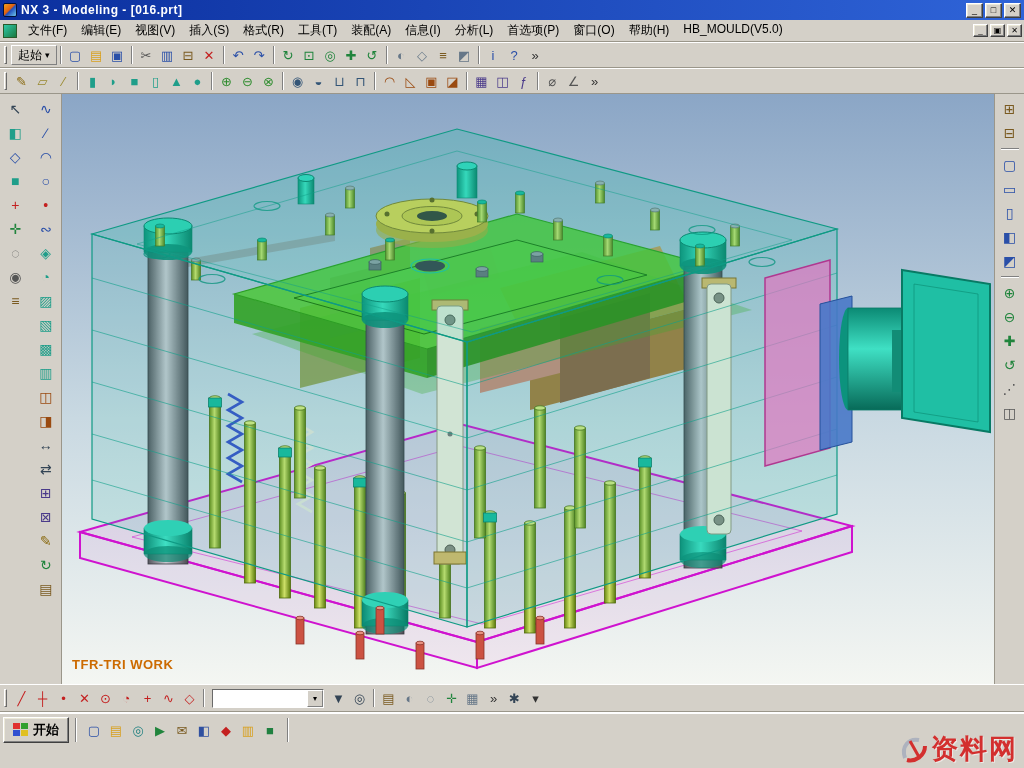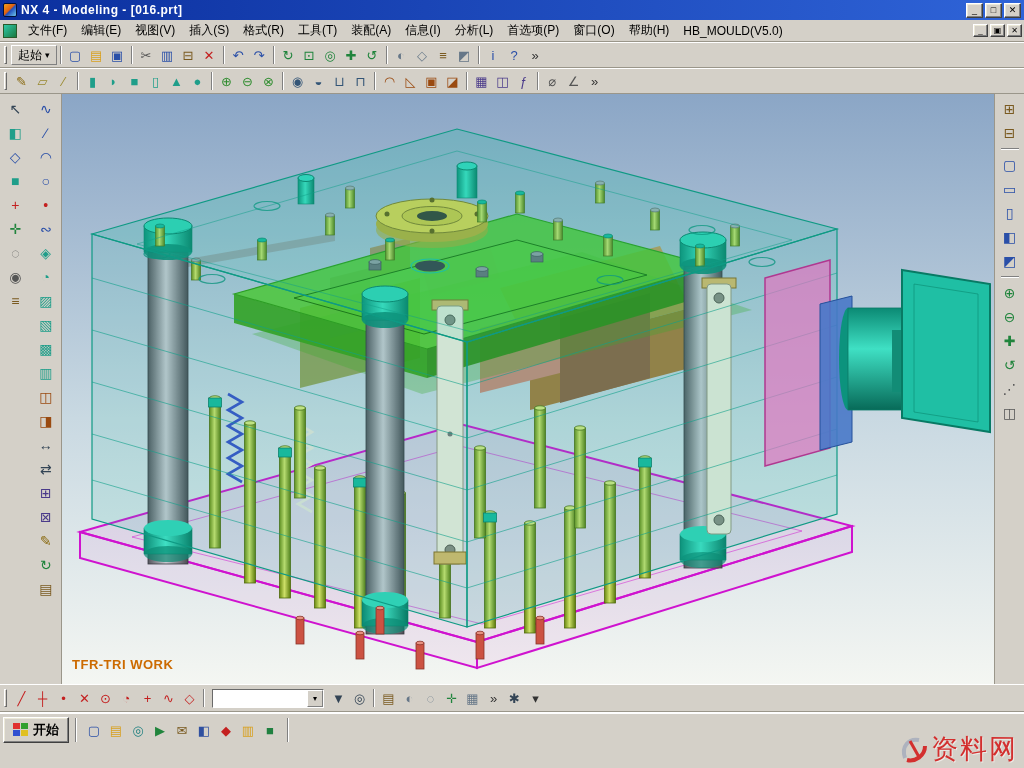--- a/index.html
+++ b/index.html
@@ -26,21 +26,21 @@
     border:1px solid;border-color:#ffffff #404040 #404040 #ffffff;
     box-shadow:inset -1px -1px #808080,inset 1px 1px #ece9d8;
     display:flex;align-items:center;justify-content:center;font-size:9px;line-height:1;color:#000}
   .winbtn.small{width:15px;height:13px;font-size:8px}
 
   
   .menubar{height:22px;background:var(--chrome);display:flex;align-items:center;padding:0 2px;
     border-bottom:1px solid #9a968a}
   .mdiicon{width:14px;height:14px;margin:0 4px 0 1px;border:1px solid #2a5a2a;
     background:linear-gradient(135deg,#2fc8a8,#1a7a40);flex:0 0 auto}
-  .menus{display:flex;align-items:center}
+  .menus{display:flex;align-items:flex-start}
   .menu-item{padding:3px 7px;white-space:nowrap;cursor:default}
 
   
   .toolbar{height:26px;background:var(--chrome);display:flex;align-items:center;padding:0 2px;
     border-top:1px solid #ffffff;border-bottom:1px solid #9a968a;overflow:hidden}
   .icons{display:flex;align-items:center}
   .tbtn{width:21px;height:20px;display:flex;align-items:center;justify-content:center;
     font-size:13px;line-height:1;border:1px solid transparent;cursor:default}
   .sep{width:0;height:18px;border-left:1px solid #808080;border-right:1px solid #ffffff;margin:0 3px}
   .grip{width:3px;height:18px;margin:0 4px 0 2px;background:var(--chrome);
@@ -98,31 +98,31 @@
     box-shadow:inset -1px -1px #808080,inset 1px 1px #ece9d8}
   .taskitem.active{background:#ece9dc;border-color:#404040 #ffffff #ffffff #404040;
     box-shadow:inset 1px 1px #808080,inset -1px -1px #ece9d8;font-weight:bold}
   .ticon{width:13px;height:13px;flex:0 0 auto;border:1px solid #333}
   .ticon.nx{background:linear-gradient(135deg,#f0a020,#c03010 60%,#2050c0)}
   .ticon.bmp{background:linear-gradient(180deg,#8ad0f0 55%,#2a9040 55%)}
   .tasklabel{overflow:hidden;text-overflow:ellipsis}
 
   
   .watermark{position:absolute;right:6px;bottom:1px;z-index:99;display:flex;align-items:center;gap:2px;opacity:.92}
-  .watermark .txt{color:var(--watermark);font-size:27px;font-weight:normal;letter-spacing:2px;
+  .watermark .txt{color:var(--watermark);font-size:27px;font-weight:bold;letter-spacing:2px;
     text-shadow:1px 1px 0 rgba(255,255,255,.6)}
 </style>
 </head>
 <body>
 
 <div class="app">
 
   <div class="titlebar">
     <span class="appicon"></span>
-    <span class="titletext">NX 4 - Modeling - [016.prt]</span>
+    <span class="titletext">NX 3 - Modeling - [016.prt]</span>
     <span class="spacer"></span>
     <span class="winbtns">
         <span class="winbtn">_</span>
         <span class="winbtn">□</span>
         <span class="winbtn">✕</span>
       </span>
   </div>
 
   <div class="menubar">
     <span class="mdiicon"></span>

